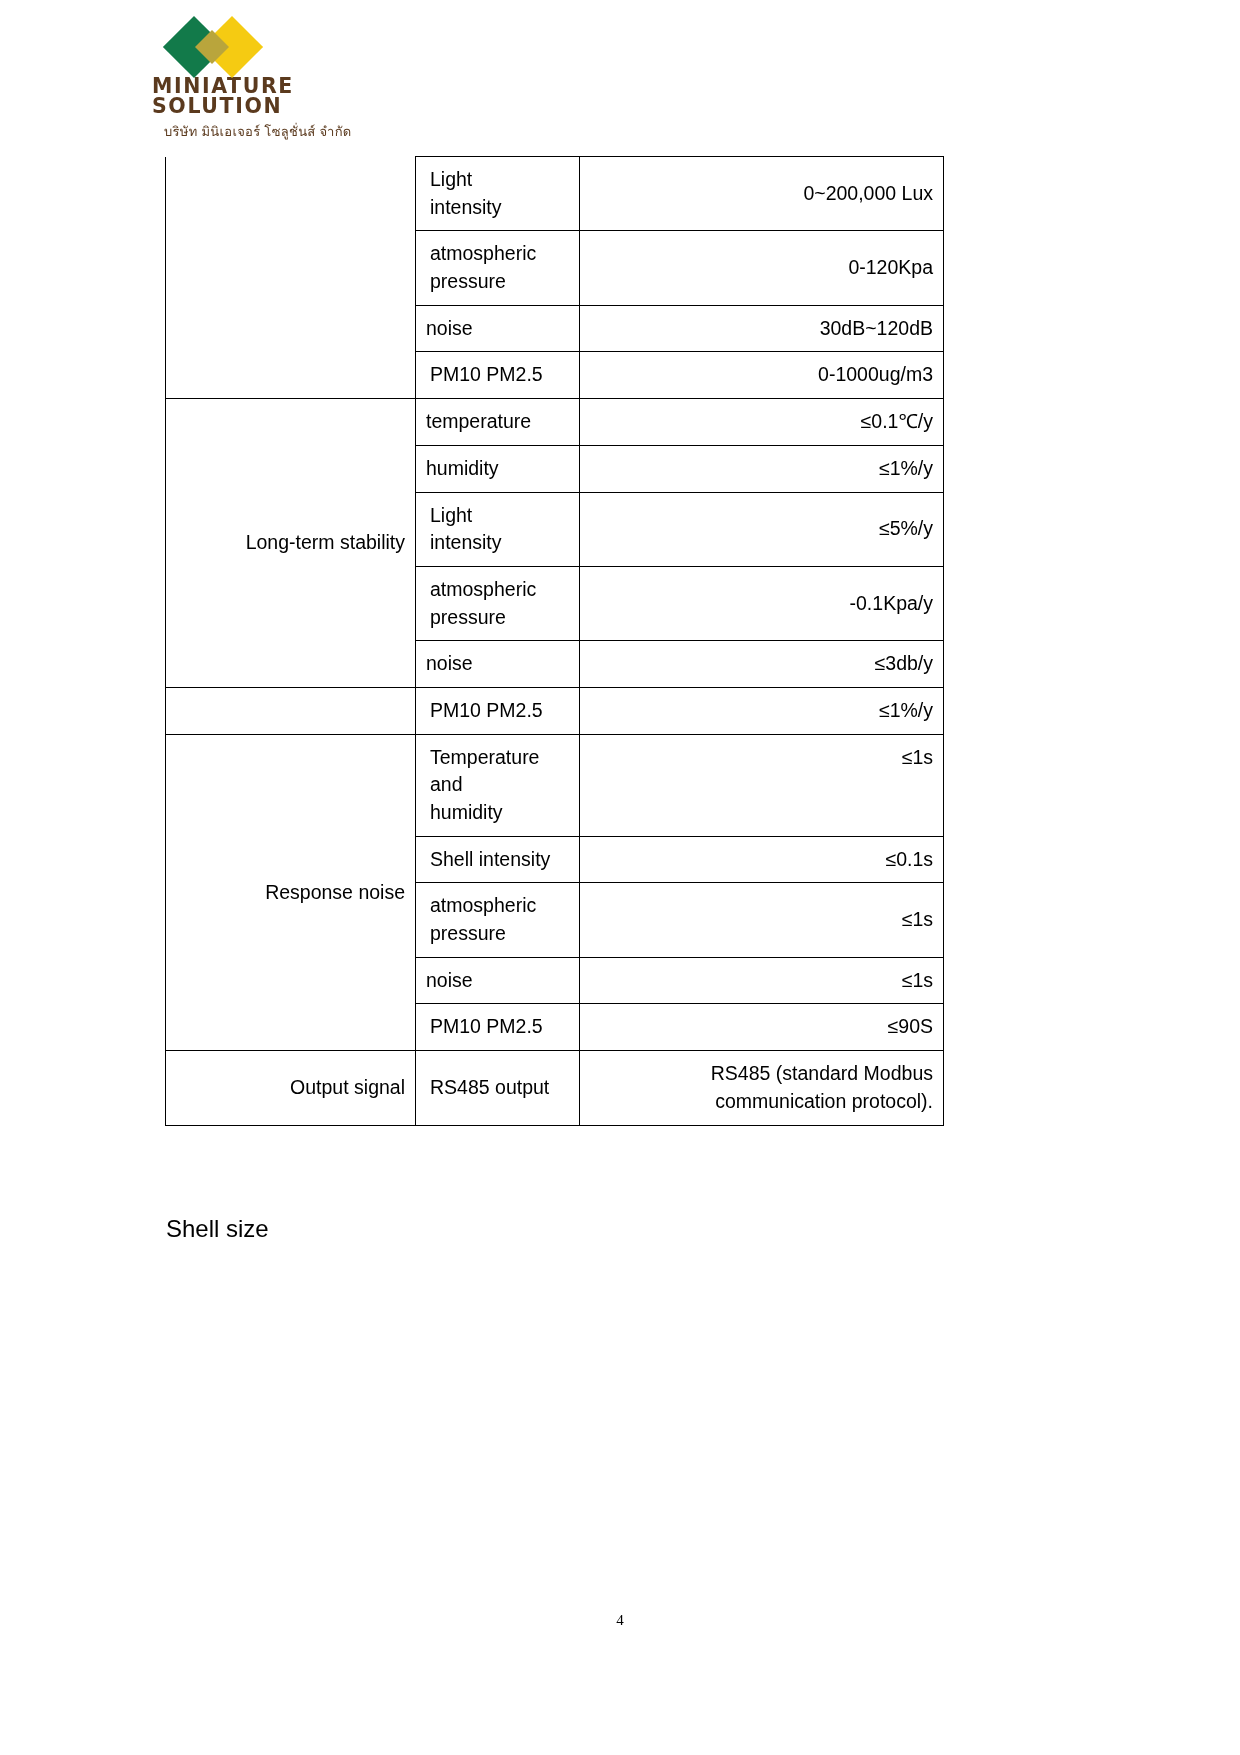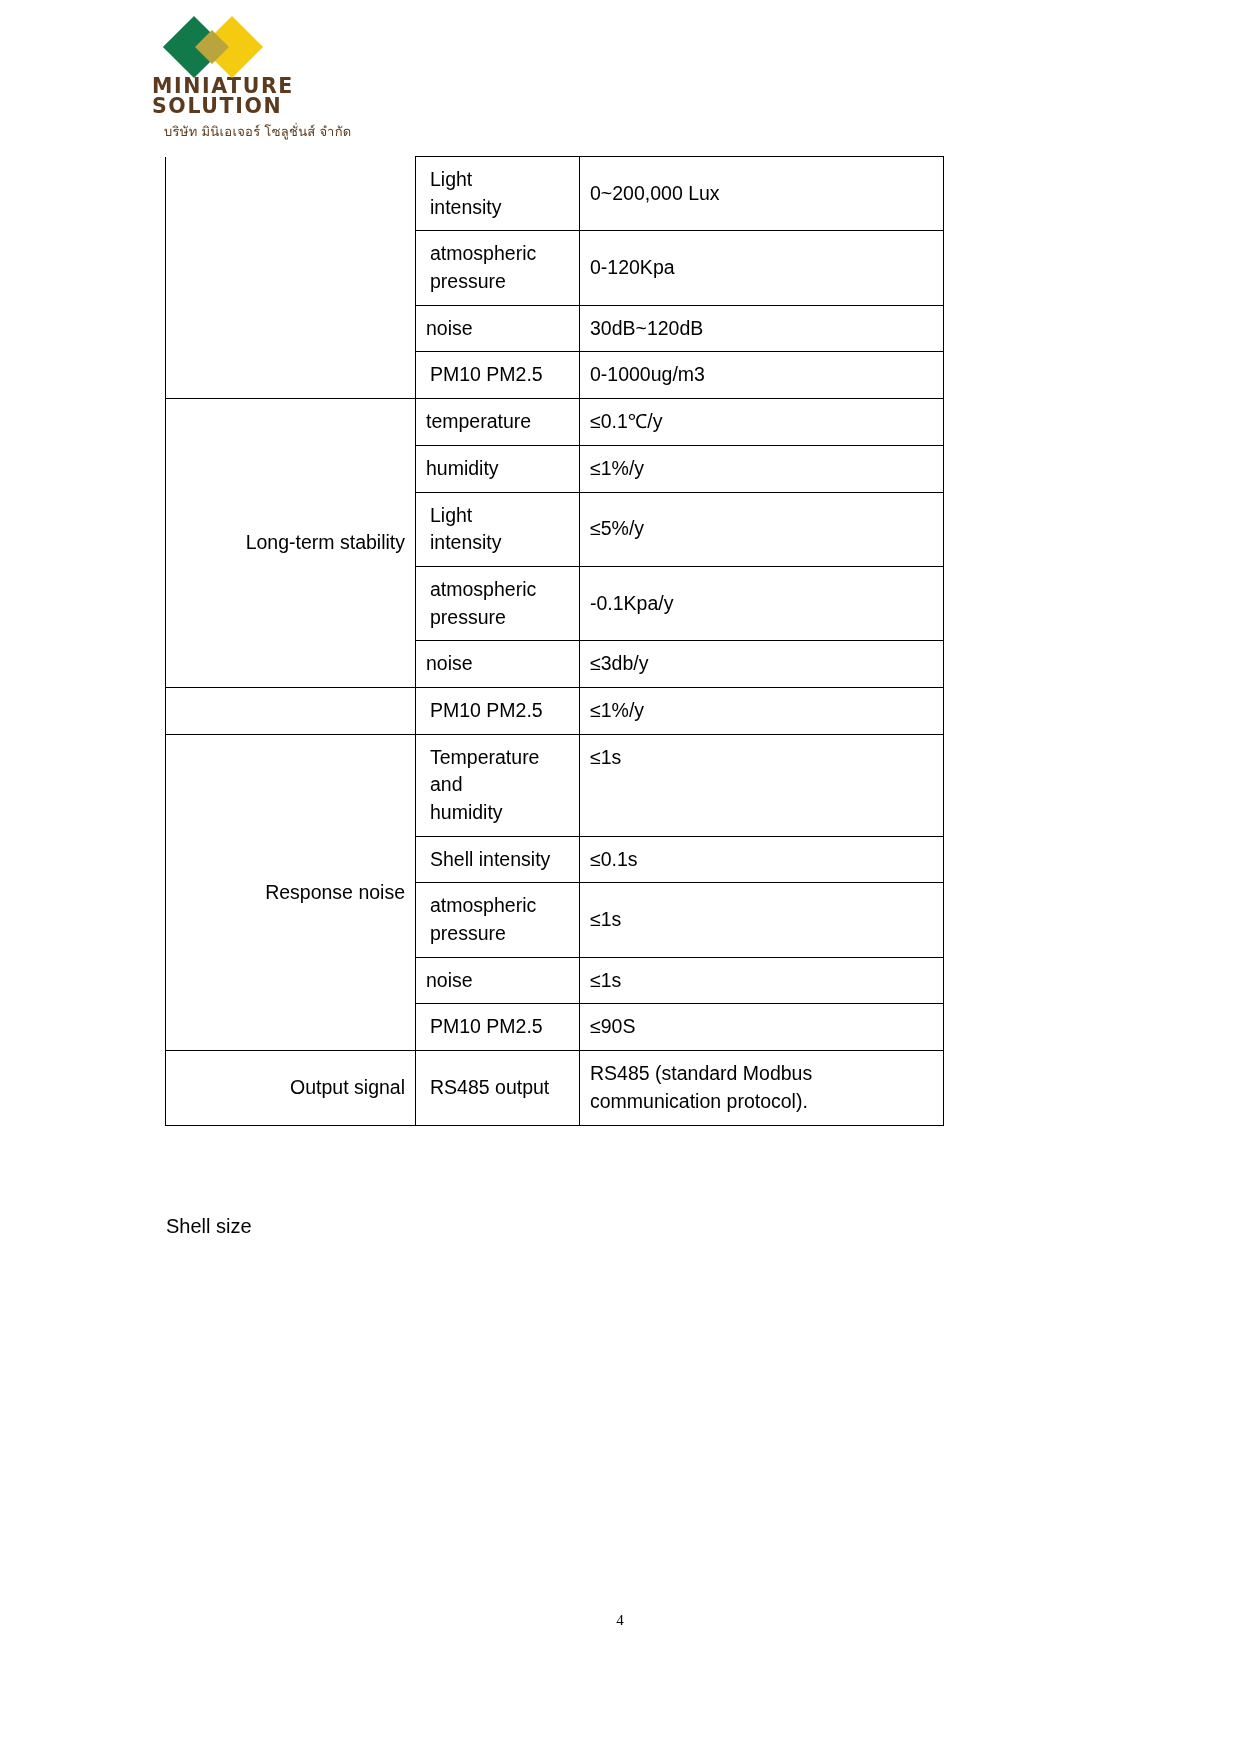--- a/index.html
+++ b/index.html
@@ -55,30 +55,30 @@
     vertical-align:middle;
     word-wrap:break-word;
   }
   .col-cat { width:250px; }
   .col-par { width:164px; }
   .col-val { width:364px; }
 
   td.cat { text-align:right; }
   td.par-c { }
   td.par-l { text-align:left; padding-left:14px; }
-  td.val { text-align:left; }
+  td.val { text-align:right; }
   .nb-t { border-top:none !important; }
 
   .two-line { line-height:1.42; }
 
   
   .shell-size {
     position:absolute;
     left:166px; top:1215px;
-    font-size:20px;
+    font-size:24px;
   }
   .page-number {
     position:absolute;
     left:0; top:1612px;
     width:1240px;
     text-align:center;
     font-size:15px;
     font-family:"Liberation Serif", serif;
   }
 </style>

